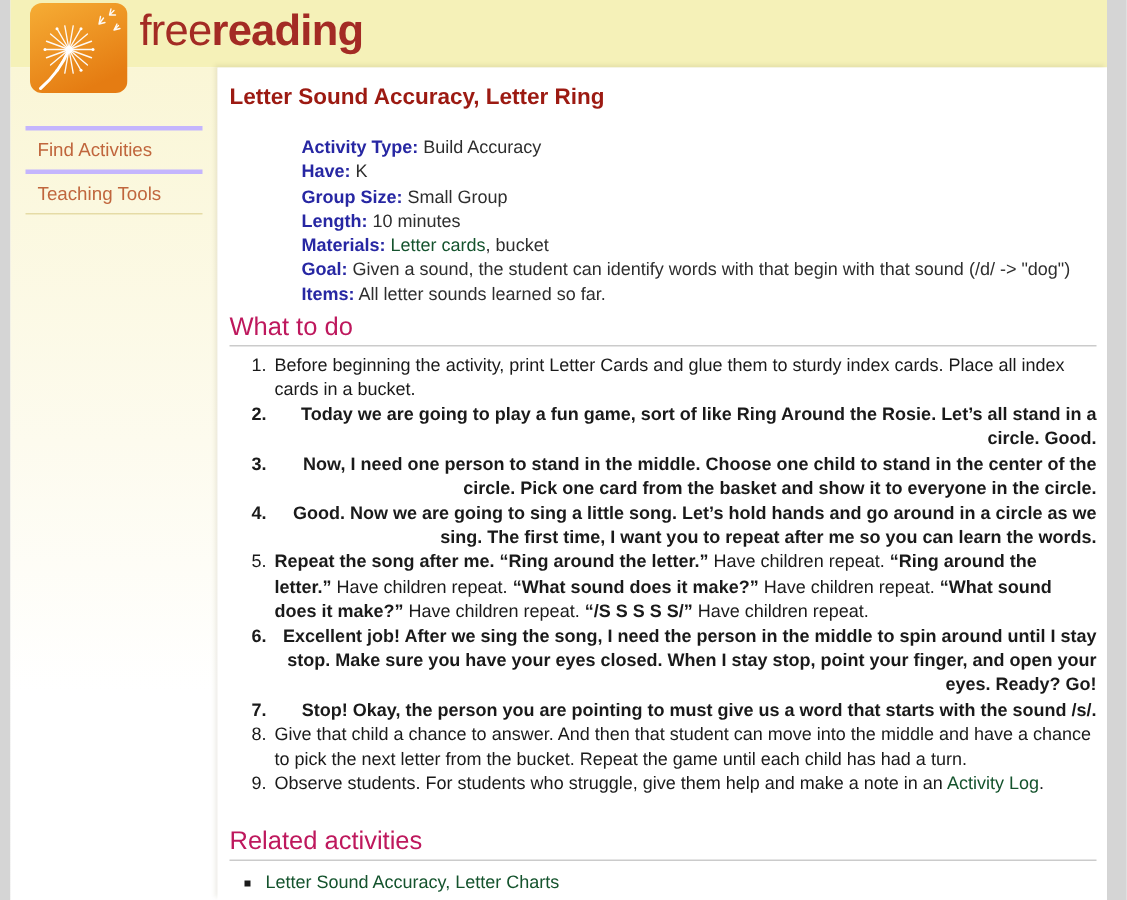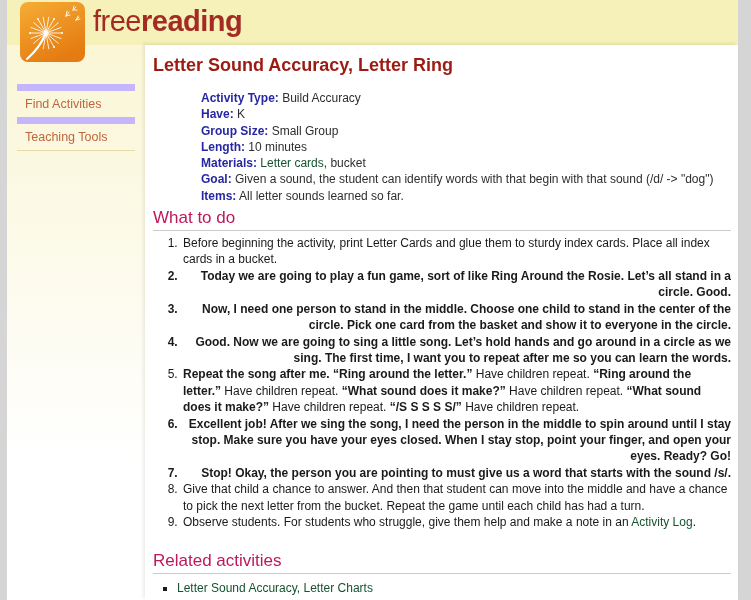--- a/index.html
+++ b/index.html
@@ -36,37 +36,37 @@
     cursor: pointer;
   }
   .brand .free { font-weight: 400; }
   .brand .reading { font-weight: 700; }
   .nav {
     position: absolute; left: 10px; top: 84px;
     width: 118px;
   }
   .nav a {
     display: block;
-    border-top: 7px solid #c4b5fd;
+    border-top: 3px solid #c4b5fd;
     padding: 6px 8px 5px 8px;
     font-size: 12.5px; line-height: 15px;
     color: #c0663d; text-decoration: none;
     cursor: pointer;
   }
   .nav a:last-child { border-bottom: 1px solid #e5dba6; }
   .main {
     position: absolute; left: 138px; top: 45px; right: 0; bottom: 0;
     background: #fff;
     box-shadow: -2px -2px 3px rgba(90, 80, 30, 0.10);
     padding: 8px 7px 0 8px;
     overflow: hidden;
   }
   h1.title {
     margin: 2px 0 0 0;
-    font-size: 18px; line-height: 20px;
+    font-size: 15px; line-height: 20px;
     font-weight: bold; color: #9c1a12;
   }
   .meta { margin-top: 15px; font-size: 12px; line-height: 16.3px; color: #2e2e2e; margin-left: 48px; }
   .meta .lbl { font-weight: bold; color: #2727a3; }
   a.inline-link, .link { color: #14532d; text-decoration: none; cursor: pointer; }
   h2.sect {
     margin: 21px 0 0 0;
     font-size: 17px; line-height: 19px;
     font-weight: 400; color: #be185d;
     padding-bottom: 3px;

